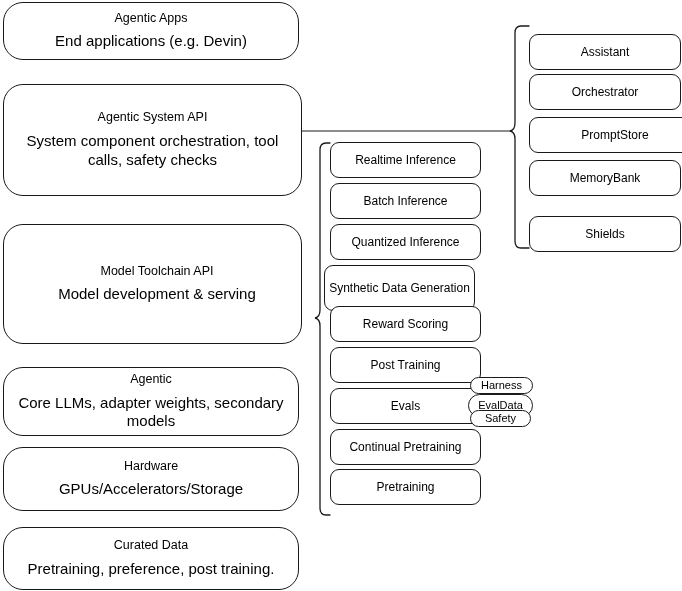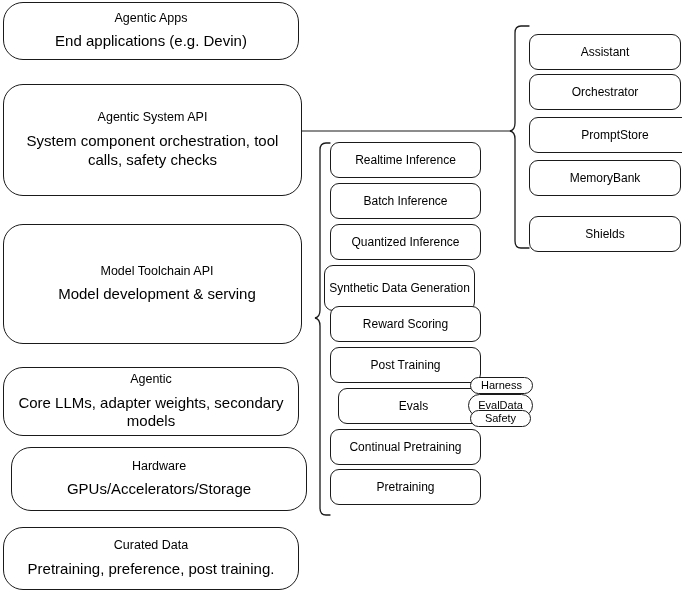--- a/index.html
+++ b/index.html
@@ -102,21 +102,21 @@
   <div class="node stack-box" style="left:3px; top:224px; width:299px; height:120px;padding-left:17px;">
     <div class="stack-title">Model Toolchain API</div>
     <div class="stack-sub">Model development &amp; serving</div>
   </div>
 
   <div class="node stack-box" style="left:3px; top:367px; width:296px; height:69px;">
     <div class="stack-title">Agentic</div>
     <div class="stack-sub">Core LLMs, adapter weights, secondary models</div>
   </div>
 
-  <div class="node stack-box" style="left:3px; top:447px; width:296px; height:64px;margin-left:8px;">
+  <div class="node stack-box" style="left:3px; top:447px; width:296px; height:64px;">
     <div class="stack-title">Hardware</div>
     <div class="stack-sub">GPUs/Accelerators/Storage</div>
   </div>
 
   <div class="node stack-box" style="left:3px; top:527px; width:296px; height:63px;text-align:right;">
     <div class="stack-title">Curated Data</div>
     <div class="stack-sub">Pretraining, preference, post training.</div>
   </div>
 
   <div class="node cap-box" style="left:330px; top:142px; width:151px; height:33px;">
@@ -130,21 +130,21 @@
   </div>
   <div class="node cap-box" style="left:324px; top:265px; width:151px; height:46px;">
     <div class="cap-label">Synthetic Data Generation</div>
   </div>
   <div class="node cap-box" style="left:330px; top:306px; width:151px; height:33px;">
     <div class="cap-label">Reward Scoring</div>
   </div>
   <div class="node cap-box" style="left:330px; top:347px; width:151px; height:33px;">
     <div class="cap-label">Post Training</div>
   </div>
-  <div class="node cap-box" style="left:330px; top:388px; width:151px; height:33px;margin-left:8px;">
+  <div class="node cap-box" style="left:330px; top:388px; width:151px; height:33px;">
     <div class="cap-label">Evals</div>
   </div>
   <div class="node cap-box" style="left:330px; top:429px; width:151px; height:33px;">
     <div class="cap-label">Continual Pretraining</div>
   </div>
   <div class="node cap-box" style="left:330px; top:469px; width:151px; height:33px;text-align:center;">
     <div class="cap-label">Pretraining</div>
   </div>
 
   <div class="node pill" style="left:470px; top:377px; width:63px; height:17px;">

